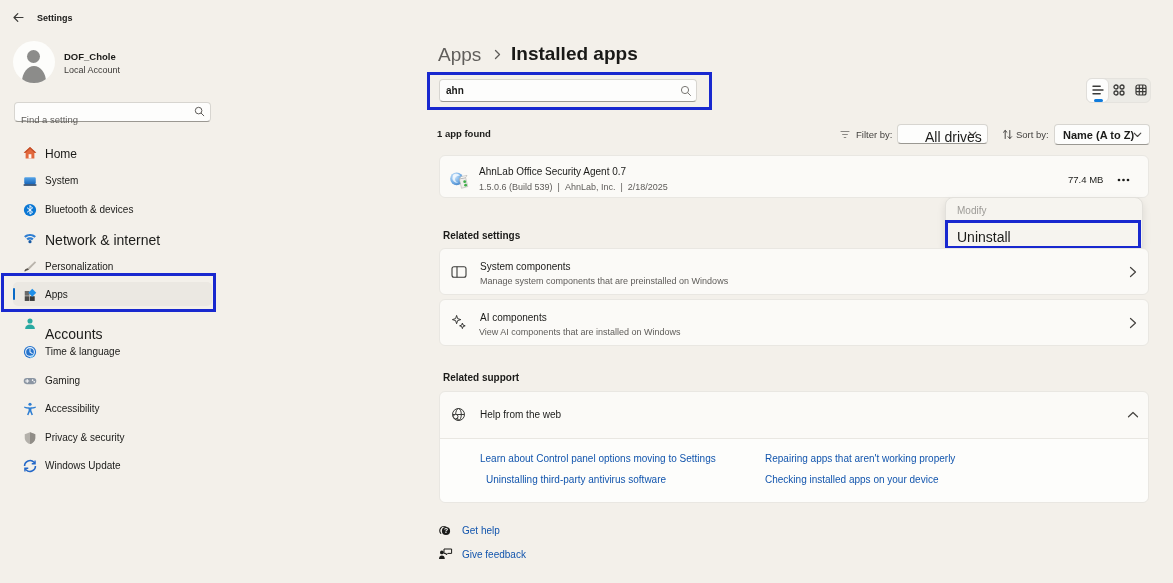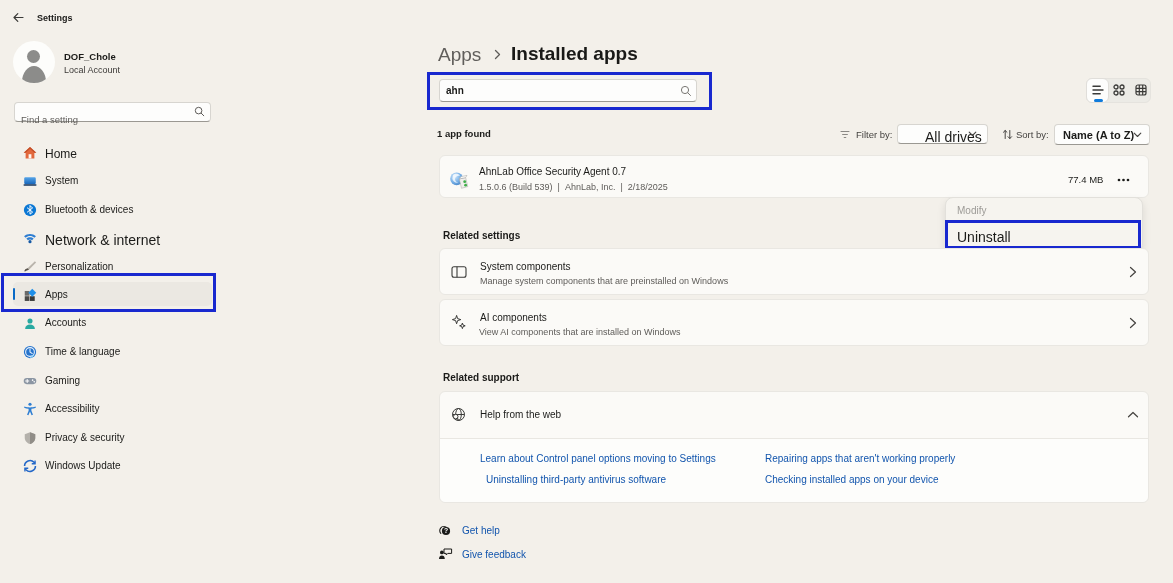--- a/index.html
+++ b/index.html
@@ -90,21 +90,21 @@
         <rect x="7.4" y="2.2" width="6.4" height="6.4" transform="rotate(45 10.6 5.4)" fill="#1f8fe8"></rect>
       </svg>
     </div>
     <div class="abs txt" style="left:45px;top:289px;font-size:10px;">Apps</div>
     <div class="abs" style="left:23px;top:316.5px;width:14px;height:14px;">
       <svg width="14" height="14" viewBox="0 0 16 16">
         <circle cx="8" cy="4.6" r="2.9" fill="#28a9a1"></circle>
         <path d="M2.4 13.6 C2.4 10.4 4.8 8.6 8 8.6 C11.2 8.6 13.6 10.4 13.6 13.6 Z" fill="#28a9a1"></path>
       </svg>
     </div>
-    <div class="abs txt" style="left:45px;top:317px;font-size:10px;text-align:right;">Accounts</div>
+    <div class="abs txt" style="left:45px;top:326px;font-size:14px;text-align:right;">Accounts</div>
     <div class="abs" style="left:23px;top:345px;width:14px;height:14px;">
       <svg width="14" height="14" viewBox="0 0 16 16">
         <circle cx="8" cy="8" r="7" fill="#2573cc"></circle>
         <circle cx="8" cy="8" r="5" fill="none" stroke="#eaf3fc" stroke-width="1.2"></circle>
         <path d="M8 4.6 V8 L10.6 9.8" stroke="#eaf3fc" stroke-width="1.2" fill="none" stroke-linecap="round"></path>
         <path d="M13.2 10.8 A7 7 0 0 1 7.6 15 L10 12 Z" fill="#8fd4f8"></path>
       </svg>
     </div>
     <div class="abs txt" style="left:45px;top:346px;font-size:10px;">Time &amp; language</div>
     <div class="abs" style="left:23px;top:373.5px;width:14px;height:14px;">

